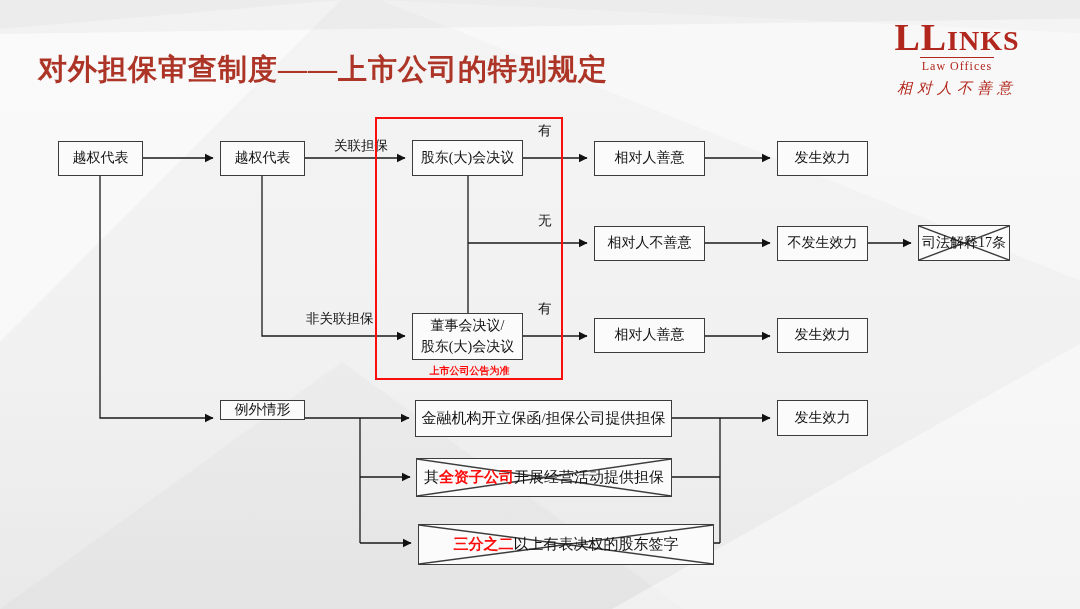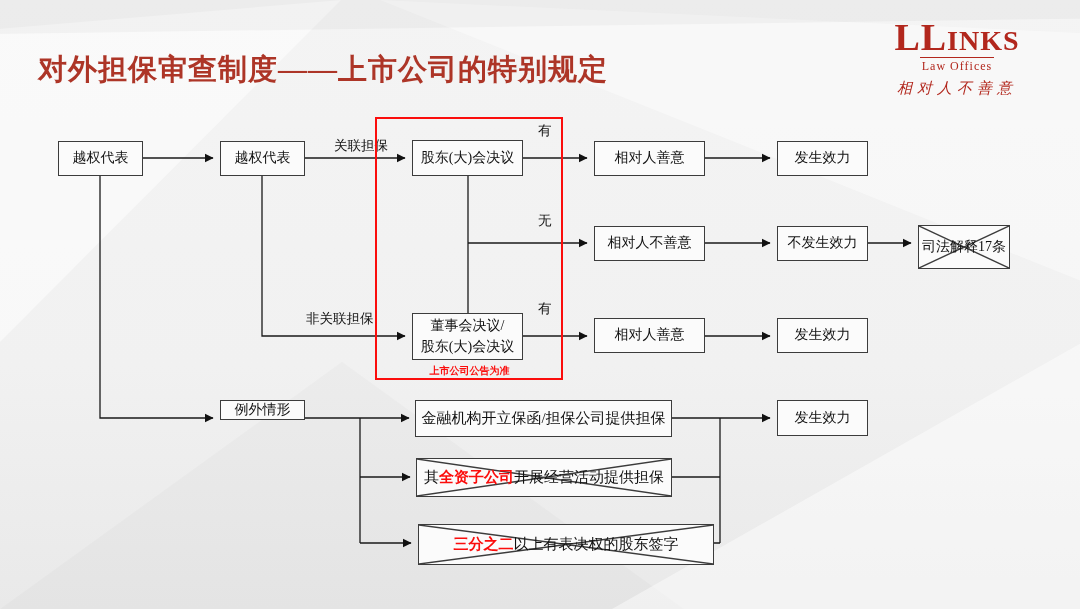--- a/index.html
+++ b/index.html
@@ -115,21 +115,21 @@
   <div class="node" style="left:412px; top:140px; width:111px; height:36px;">股东(大)会决议</div>
 
   <div class="node" style="left:594px; top:141px; width:111px; height:35px;">相对人善意</div>
 
   <div class="node" style="left:777px; top:141px; width:91px; height:35px;">发生效力</div>
 
   <div class="node" style="left:594px; top:226px; width:111px; height:35px;">相对人不善意</div>
 
   <div class="node" style="left:777px; top:226px; width:91px; height:35px;">不发生效力</div>
 
-  <div class="node" style="left:918px; top:225px; width:92px; height:44px;">
+  <div class="node" style="left:918px; top:225px; width:92px; height:36px;">
     <svg class="crossmark" viewBox="0 0 100 100" preserveAspectRatio="none">
       <line x1="0" y1="0" x2="100" y2="100" stroke="#3c3c3c" stroke-width="1.4" vector-effect="non-scaling-stroke"></line>
       <line x1="0" y1="100" x2="100" y2="0" stroke="#3c3c3c" stroke-width="1.4" vector-effect="non-scaling-stroke"></line>
     </svg>
     <span class="txt">司法解释17条</span>
   </div>
 
   <div class="node" style="left:412px; top:313px; width:111px; height:47px; flex-direction:column;">
     <span class="txt">董事会决议/</span>
     <span class="txt">股东(大)会决议</span>

